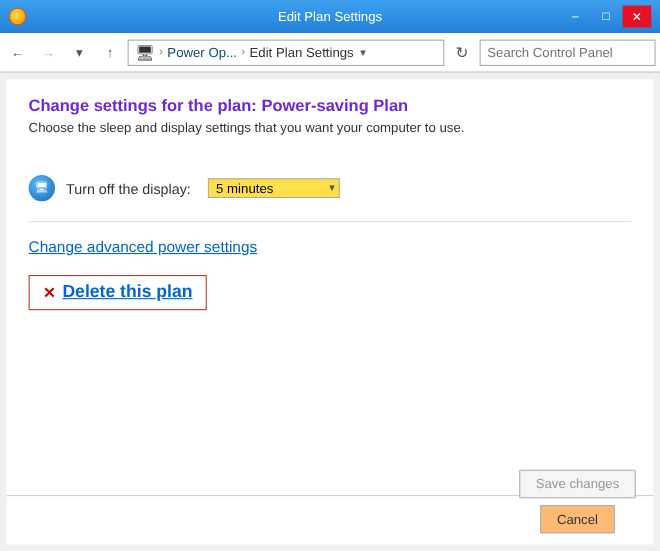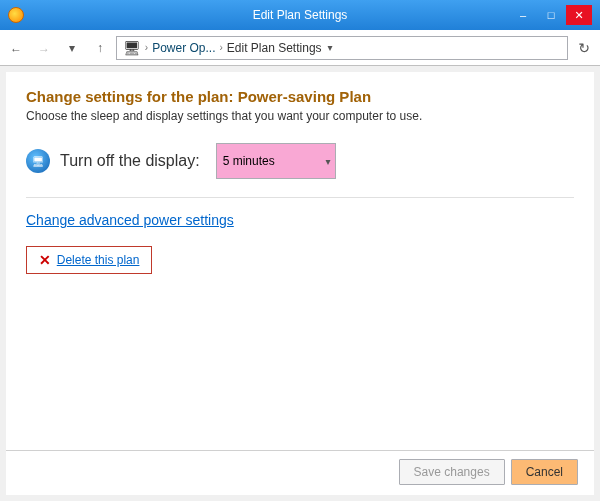--- a/index.html
+++ b/index.html
@@ -144,29 +144,29 @@
       background: white;
       margin: 6px;
       padding: 16px 20px;
       flex: 1;
       height: calc(100% - 30px - 36px - 12px);
       overflow: hidden;
       position: relative;
     }
 
     .page-heading {
-      color: #a16207;
+      color: #6d28d9;
       font-size: 15px;
       font-weight: 600;
       margin-bottom: 4px;
     }
     .page-subheading {
       color: #333;
       font-size: 12px;
-      margin-bottom: 20px;
+      margin-bottom: 36px;
     }
 
     .setting-row {
       display: flex;
       align-items: center;
       margin-bottom: 18px;
       gap: 10px;
     }
     .setting-icon {
       width: 24px;
@@ -174,30 +174,30 @@
       background: radial-gradient(circle at 40% 35%, #60c0ff, #1060b0);
       border-radius: 50%;
       display: flex;
       align-items: center;
       justify-content: center;
       font-size: 8px;
       color: white;
       flex-shrink: 0;
     }
     .setting-label {
-      font-size: 16px;
+      font-size: 13px;
       color: #333;
       margin-right: 6px;
     }
     .setting-dropdown {
-      height: 36px;
+      height: 18px;
       border: 1px solid #abadb3;
       padding: 0 20px 0 6px;
       font-size: 12px;
-      background: #f9a8d4;
+      background: #fde047;
       cursor: pointer;
       appearance: none;
       -webkit-appearance: none;
       position: relative;
       width: 120px;
     }
     .dropdown-wrapper {
       position: relative;
       display: inline-block;
     }
@@ -242,38 +242,40 @@
     }
     .delete-x {
       color: #cc0000;
       font-size: 14px;
       font-weight: bold;
       line-height: 1;
     }
     .delete-label {
       color: #0066cc;
       text-decoration: underline;
-      font-size: 12px;
+      font-size: 16px;
+      font-weight: bold;
     }
 
     .footer-divider {
       position: absolute;
       bottom: 44px;
       left: 0;
       right: 0;
       border-top: 1px solid #d0d0d0;
     }
 
     .footer-buttons {
       position: absolute;
       bottom: 10px;
       right: 16px;
       display: flex;
       gap: 6px;
       align-items: center;
+      flex-direction: column;
     }
     .btn {
       height: 26px;
       padding: 0 14px;
       font-size: 12px;
       border: 1px solid #abadb3;
       background: #fdba74;
       cursor: pointer;
       border-radius: 1px;
       color: #333;
@@ -309,20 +311,24 @@
     <span style="font-size:14px;">🖥</span>
     <span class="path-separator">›</span>
     <span class="path-item">Power Op...</span>
     <span class="path-separator">›</span>
     <span class="path-current">Edit Plan Settings</span>
     <span class="path-chevron">▾</span>
   </div>
 
   <button class="refresh-btn">↻</button>
 
+  <div class="search-box">
+    <input class="search-input" type="text" placeholder="Search Control Panel" style="">
+
+  </div>
 </div>
 
 <div class="main-content">
   <div class="page-heading">Change settings for the plan: Power-saving Plan</div>
   <div class="page-subheading">Choose the sleep and display settings that you want your computer to use.</div>
 
   <div class="setting-row">
     <div class="setting-icon">
       <span style="font-size:10px;">🖥</span>
     </div>

